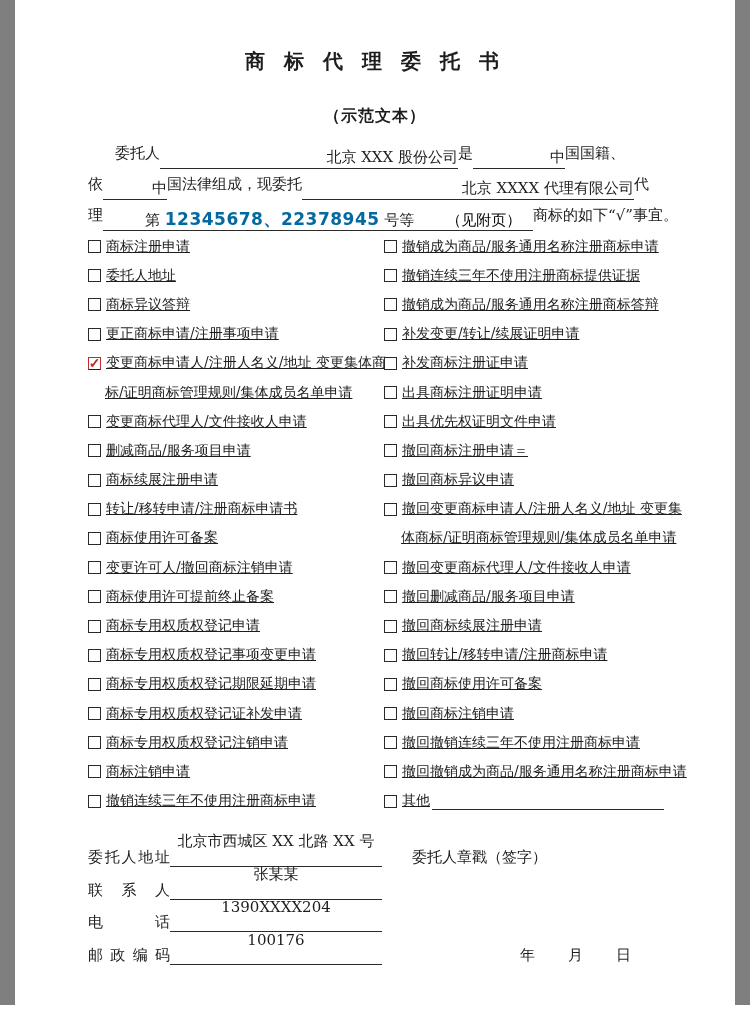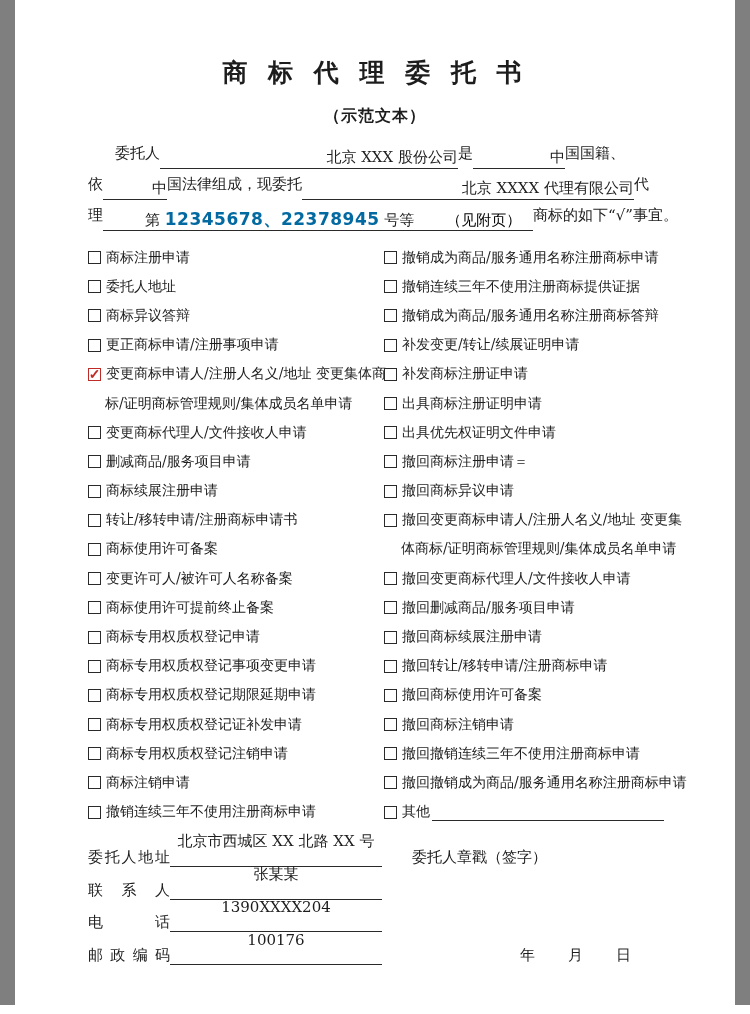--- a/index.html
+++ b/index.html
@@ -7,22 +7,22 @@
     width:750px;height:1014px;position:relative;overflow:hidden;
     background:#ffffff;
     font-family:"DejaVu Serif","Liberation Serif",serif;
     color:#1d1d1d;
   }
   .side-strip{position:absolute;top:0;width:15px;height:1005px;background:#7f7f7f;}
   .side-strip.left{left:0;}
   .side-strip.right{right:0;}
 
   .doc-title{
-    position:absolute;top:56px;left:0;width:100%;text-align:center;
-    font-size:25px;font-weight:bold;letter-spacing:6px;white-space:pre;
+    position:absolute;top:48px;left:0;width:100%;text-align:center;
+    font-size:20px;font-weight:bold;letter-spacing:6px;white-space:pre;
   }
   .doc-subtitle{
     position:absolute;top:106px;left:0;width:100%;text-align:center;
     font-size:16px;font-weight:bold;letter-spacing:1px;
   }
 
   .intro{position:absolute;top:138px;left:88px;width:580px;font-size:15px;}
   .intro-line{height:31px;line-height:31px;white-space:nowrap;}
   .intro-line.indent{padding-left:27px;}
   .blank{
@@ -32,21 +32,21 @@
   }
   .b-l1a{width:298px;} .b-l1b{width:92px;}
   .b-l2a{width:64px;}  .b-l2b{width:332px;}
   .b-l3{width:388px;text-align:left;padding-left:42px;}
   .num-red{
     font-family:"DejaVu Sans","Liberation Sans",sans-serif;
     font-weight:bold;font-size:17px;color:#0369a1;letter-spacing:0.5px;
   }
   .note-red{color:#000000;margin-left:32px;}
 
-  .col{position:absolute;top:243px;}
+  .col{position:absolute;top:232px;text-decoration:underline;}
   .col.left{left:88px;}
   .col.right{left:384px;}
   .chk-row{height:29.2px;display:flex;align-items:center;font-size:14px;white-space:nowrap;}
   .chk-row.wrap{padding-left:17px;}
   .box{
     width:11px;height:11px;border:1px solid #2a2a2a;margin-right:5px;
     flex:0 0 auto;display:flex;align-items:center;justify-content:center;
     font-size:14px;line-height:1;overflow:visible;background:#fff;
   }
   .box.checked{border-color:#bf2b26;color:#bf2b26;font-weight:bold;}
@@ -127,21 +127,21 @@
     <div class="chk-row">
       <span class="box"></span>
       <span>转让/移转申请/注册商标申请书</span>
     </div>
     <div class="chk-row">
       <span class="box"></span>
       <span>商标使用许可备案</span>
     </div>
     <div class="chk-row">
       <span class="box"></span>
-      <span>变更许可人/被许可人名称备案</span>
+      <span>变更许可人/撤回商标注销申请</span>
     </div>
     <div class="chk-row">
       <span class="box"></span>
       <span>商标使用许可提前终止备案</span>
     </div>
     <div class="chk-row">
       <span class="box"></span>
       <span>商标专用权质权登记申请</span>
     </div>
     <div class="chk-row">

